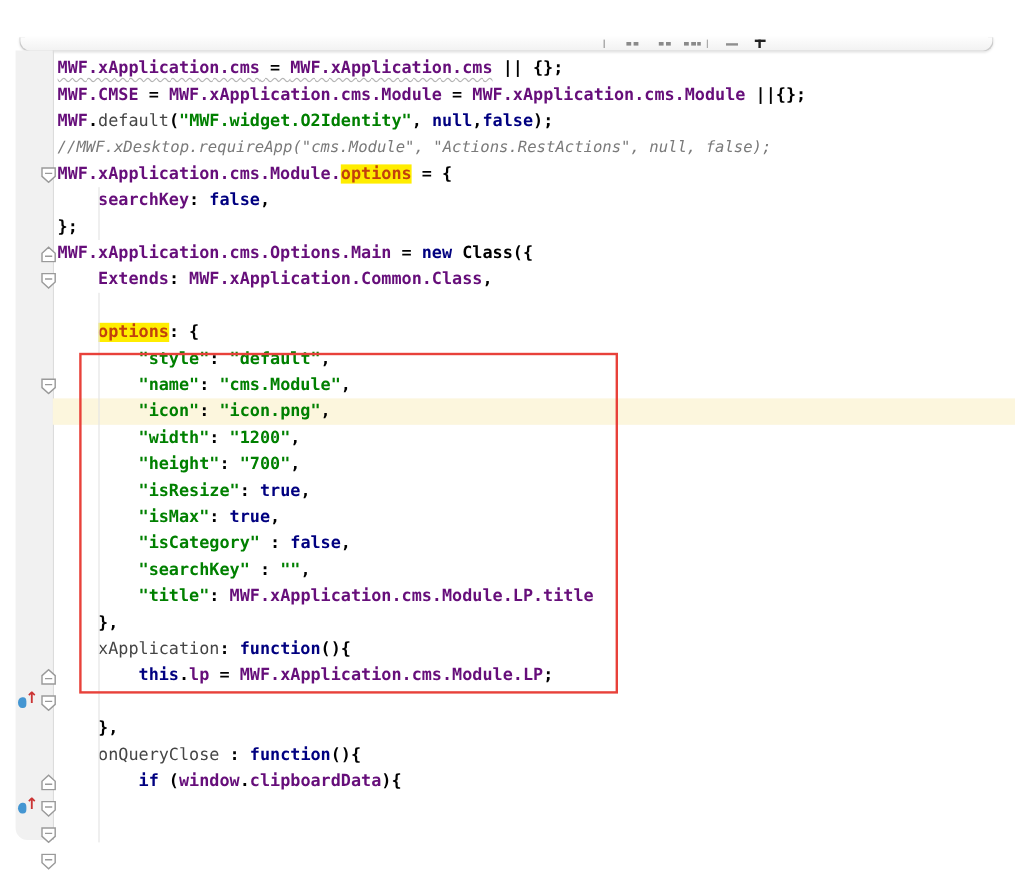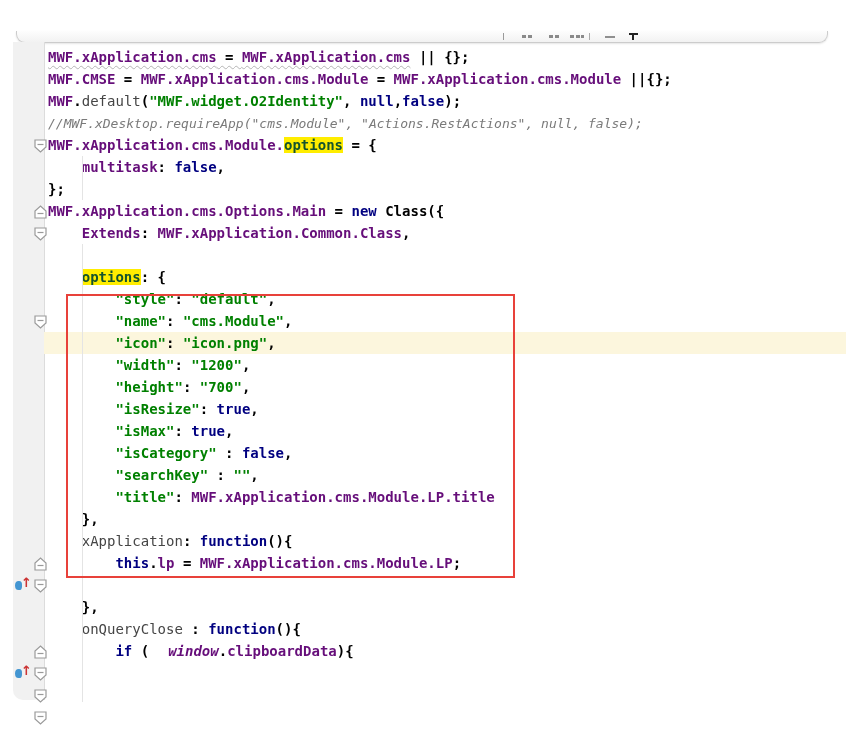--- a/index.html
+++ b/index.html
@@ -36,22 +36,22 @@
     margin-left:44px;padding-left:4px;
     font-weight:bold;font-size:14px;color:var(--plain);
   }
   .line.current{background:var(--current_line_bg);}
   .tk-p{color:var(--purple);}
   .tk-k{color:var(--keyword);}
   .tk-s{color:var(--string);}
   .tk-d{color:var(--plain);}
   .tk-m{color:var(--method);font-weight:normal;}
   .tk-c{color:var(--comment);font-weight:normal;font-style:italic;font-size:13px;}
-  .tk-y{color:#14532d;background:var(--highlight_bg);}
-  .tk-w{color:var(--purple);font-style:italic;margin-left:19px;}
+  .tk-y{color:#c2410c;background:var(--highlight_bg);}
+  .tk-w{color:var(--purple);}
   .sq{
     text-decoration-line:underline;text-decoration-style:wavy;
     text-decoration-color:#b5b5b5;text-decoration-thickness:1px;text-underline-offset:3px;
   }
   .indent-guide{position:absolute;width:1px;background:#e4e4e4;z-index:2;}
   .red-box{
     position:absolute;left:66px;top:294px;width:445px;height:280px;
     border:2px solid var(--box_red);z-index:10;pointer-events:none;
   }
 </style>
@@ -76,21 +76,21 @@
 
 <div class="gutter-strip"></div>
 <div class="gutter-separator"></div>
 
 <div class="code" id="code">
     <div class="line"><span class="tk-p sq">MWF.xApplication.cms</span><span class="tk-d sq"> = </span><span class="tk-p sq">MWF.xApplication.cms</span><span class="tk-d"> || {};</span></div>
     <div class="line"><span class="tk-p">MWF.CMSE</span><span class="tk-d"> = </span><span class="tk-p">MWF.xApplication.cms.Module</span><span class="tk-d"> = </span><span class="tk-p">MWF.xApplication.cms.Module</span><span class="tk-d"> ||{};</span></div>
     <div class="line"><span class="tk-p">MWF</span><span class="tk-d">.</span><span class="tk-m">default</span><span class="tk-d">(</span><span class="tk-s">"MWF.widget.O2Identity"</span><span class="tk-d">, </span><span class="tk-k">null</span><span class="tk-d">,</span><span class="tk-k">false</span><span class="tk-d">);</span></div>
     <div class="line"><span class="tk-c">//MWF.xDesktop.requireApp("cms.Module", "Actions.RestActions", null, false);</span></div>
     <div class="line"><span class="tk-p">MWF.xApplication.cms.Module.</span><span class="tk-y">options</span><span class="tk-d"> = {</span></div>
-    <div class="line"><span class="tk-d">    </span><span class="tk-p">multitask</span><span class="tk-d">: </span><span class="tk-k">false</span><span class="tk-d">,</span></div>
+    <div class="line"><span class="tk-d">    </span><span class="tk-p">searchKey</span><span class="tk-d">: </span><span class="tk-k">false</span><span class="tk-d">,</span></div>
     <div class="line"><span class="tk-d">};</span></div>
     <div class="line"><span class="tk-p">MWF.xApplication.cms.Options.Main</span><span class="tk-d"> = </span><span class="tk-k">new</span><span class="tk-d"> Class({</span></div>
     <div class="line"><span class="tk-d">    </span><span class="tk-p">Extends</span><span class="tk-d">: </span><span class="tk-p">MWF.xApplication.Common.Class</span><span class="tk-d">,</span></div>
     <div class="line"></div>
     <div class="line"><span class="tk-d">    </span><span class="tk-y">options</span><span class="tk-d">: {</span></div>
     <div class="line"><span class="tk-d">        </span><span class="tk-s">"style"</span><span class="tk-d">: </span><span class="tk-s">"default"</span><span class="tk-d">,</span></div>
     <div class="line"><span class="tk-d">        </span><span class="tk-s">"name"</span><span class="tk-d">: </span><span class="tk-s">"cms.Module"</span><span class="tk-d">,</span></div>
     <div class="line current"><span class="tk-d">        </span><span class="tk-s">"icon"</span><span class="tk-d">: </span><span class="tk-s">"icon.png"</span><span class="tk-d">,</span></div>
     <div class="line"><span class="tk-d">        </span><span class="tk-s">"width"</span><span class="tk-d">: </span><span class="tk-s">"1200"</span><span class="tk-d">,</span></div>
     <div class="line"><span class="tk-d">        </span><span class="tk-s">"height"</span><span class="tk-d">: </span><span class="tk-s">"700"</span><span class="tk-d">,</span></div>

